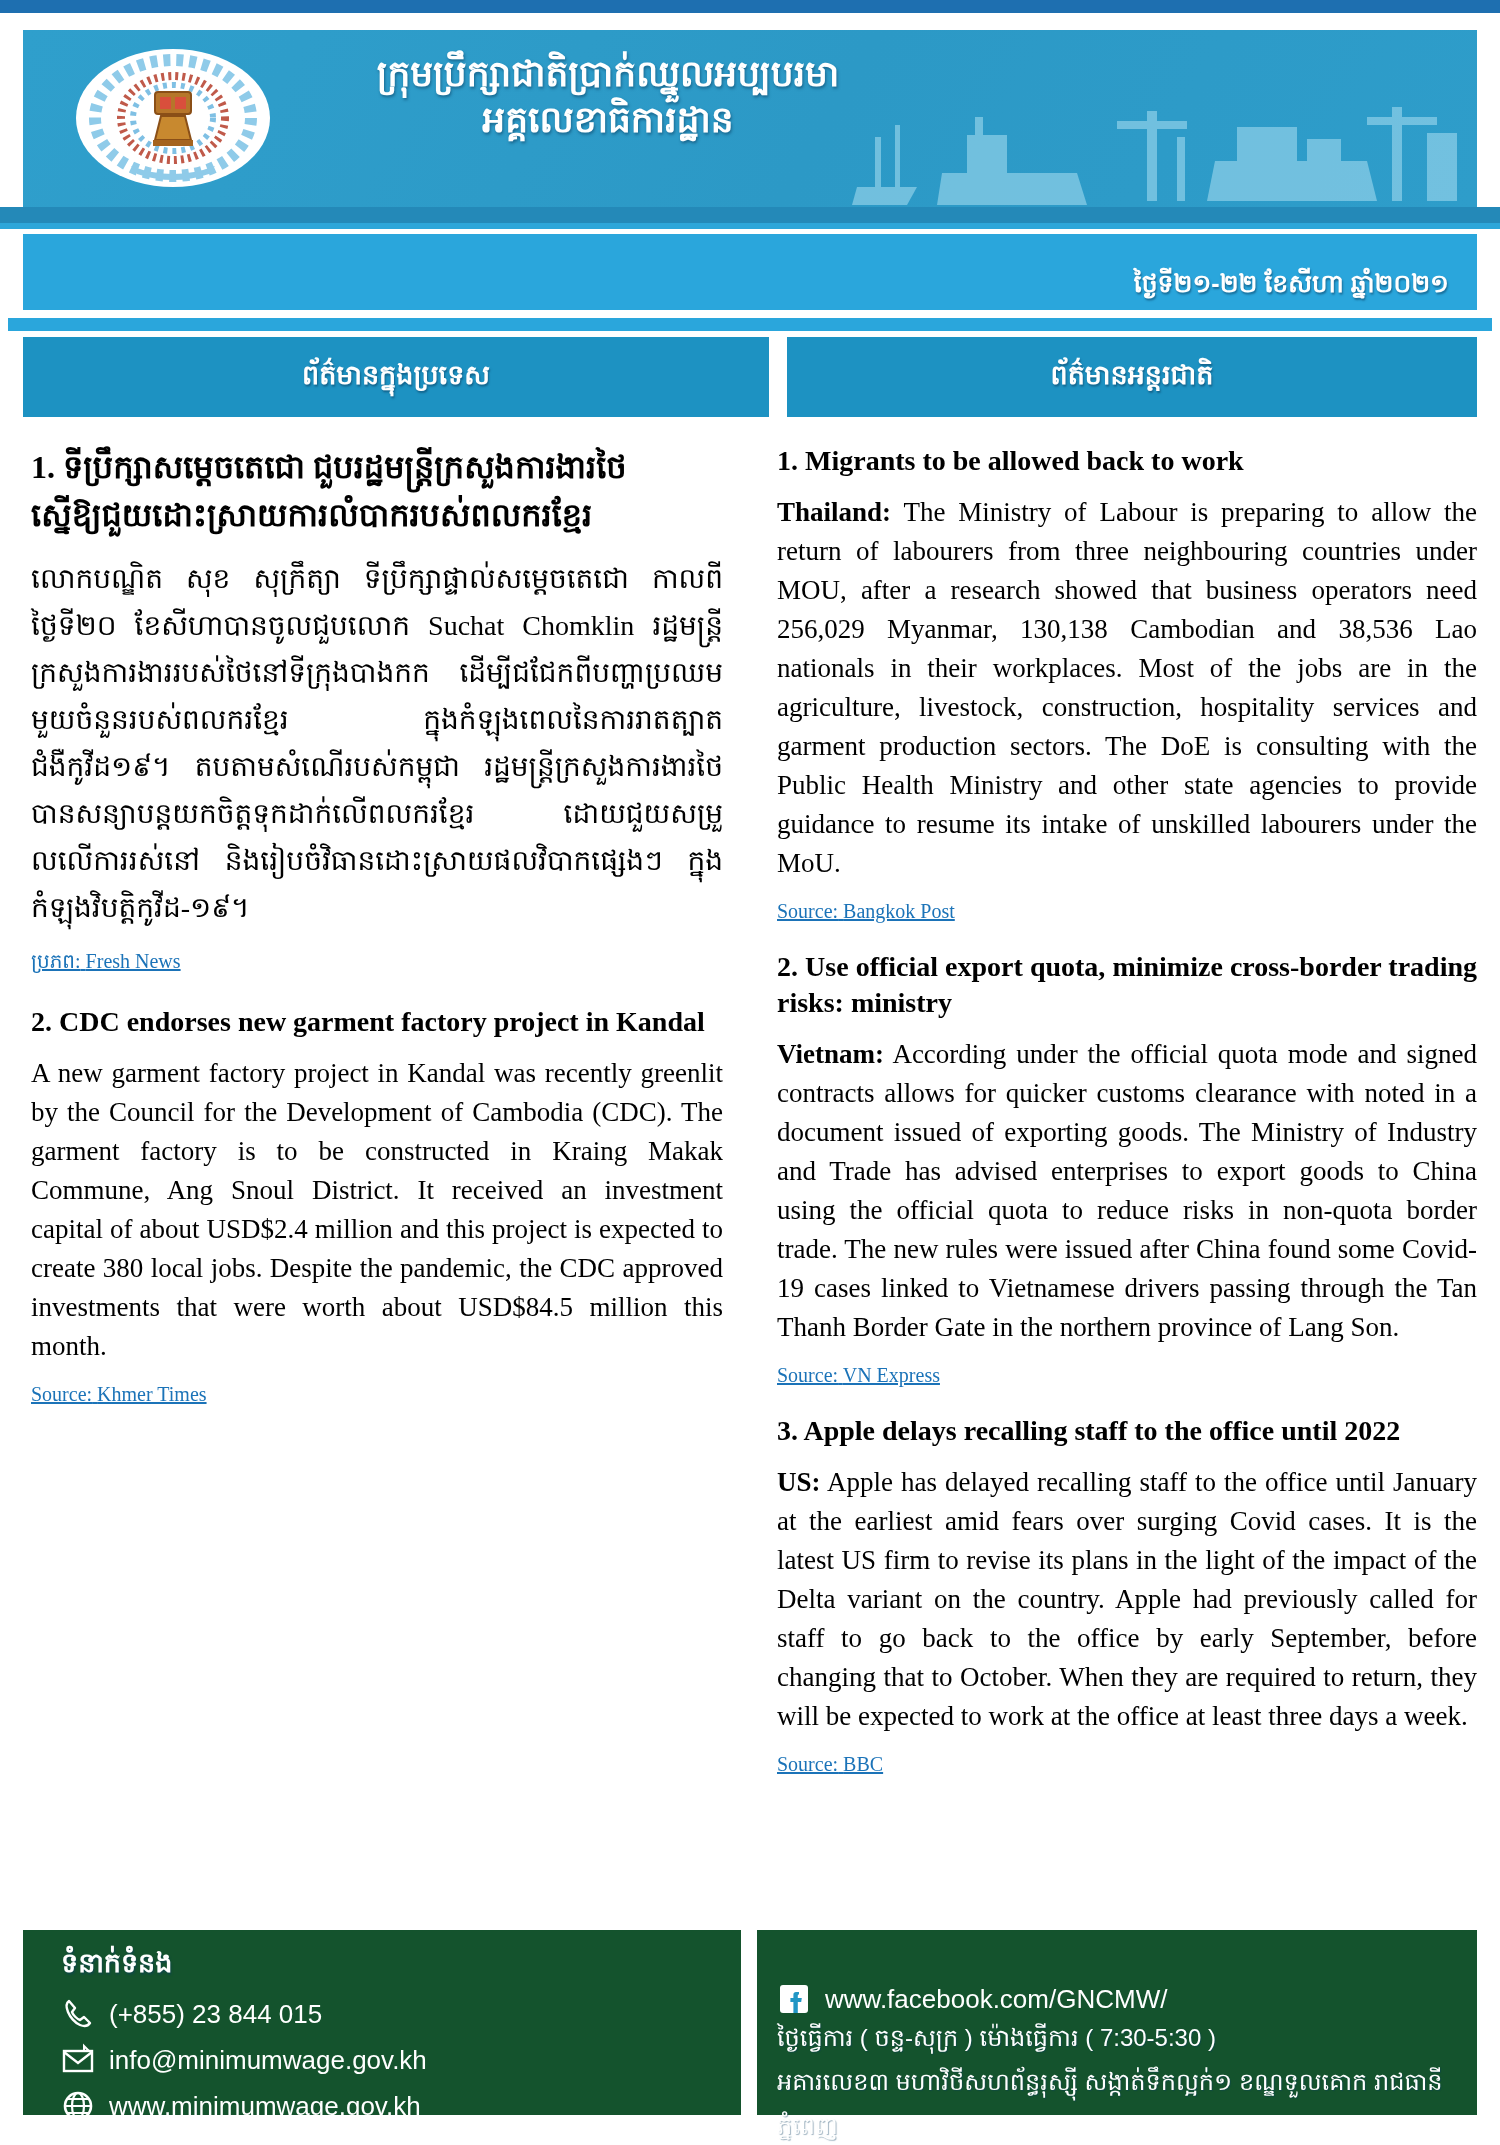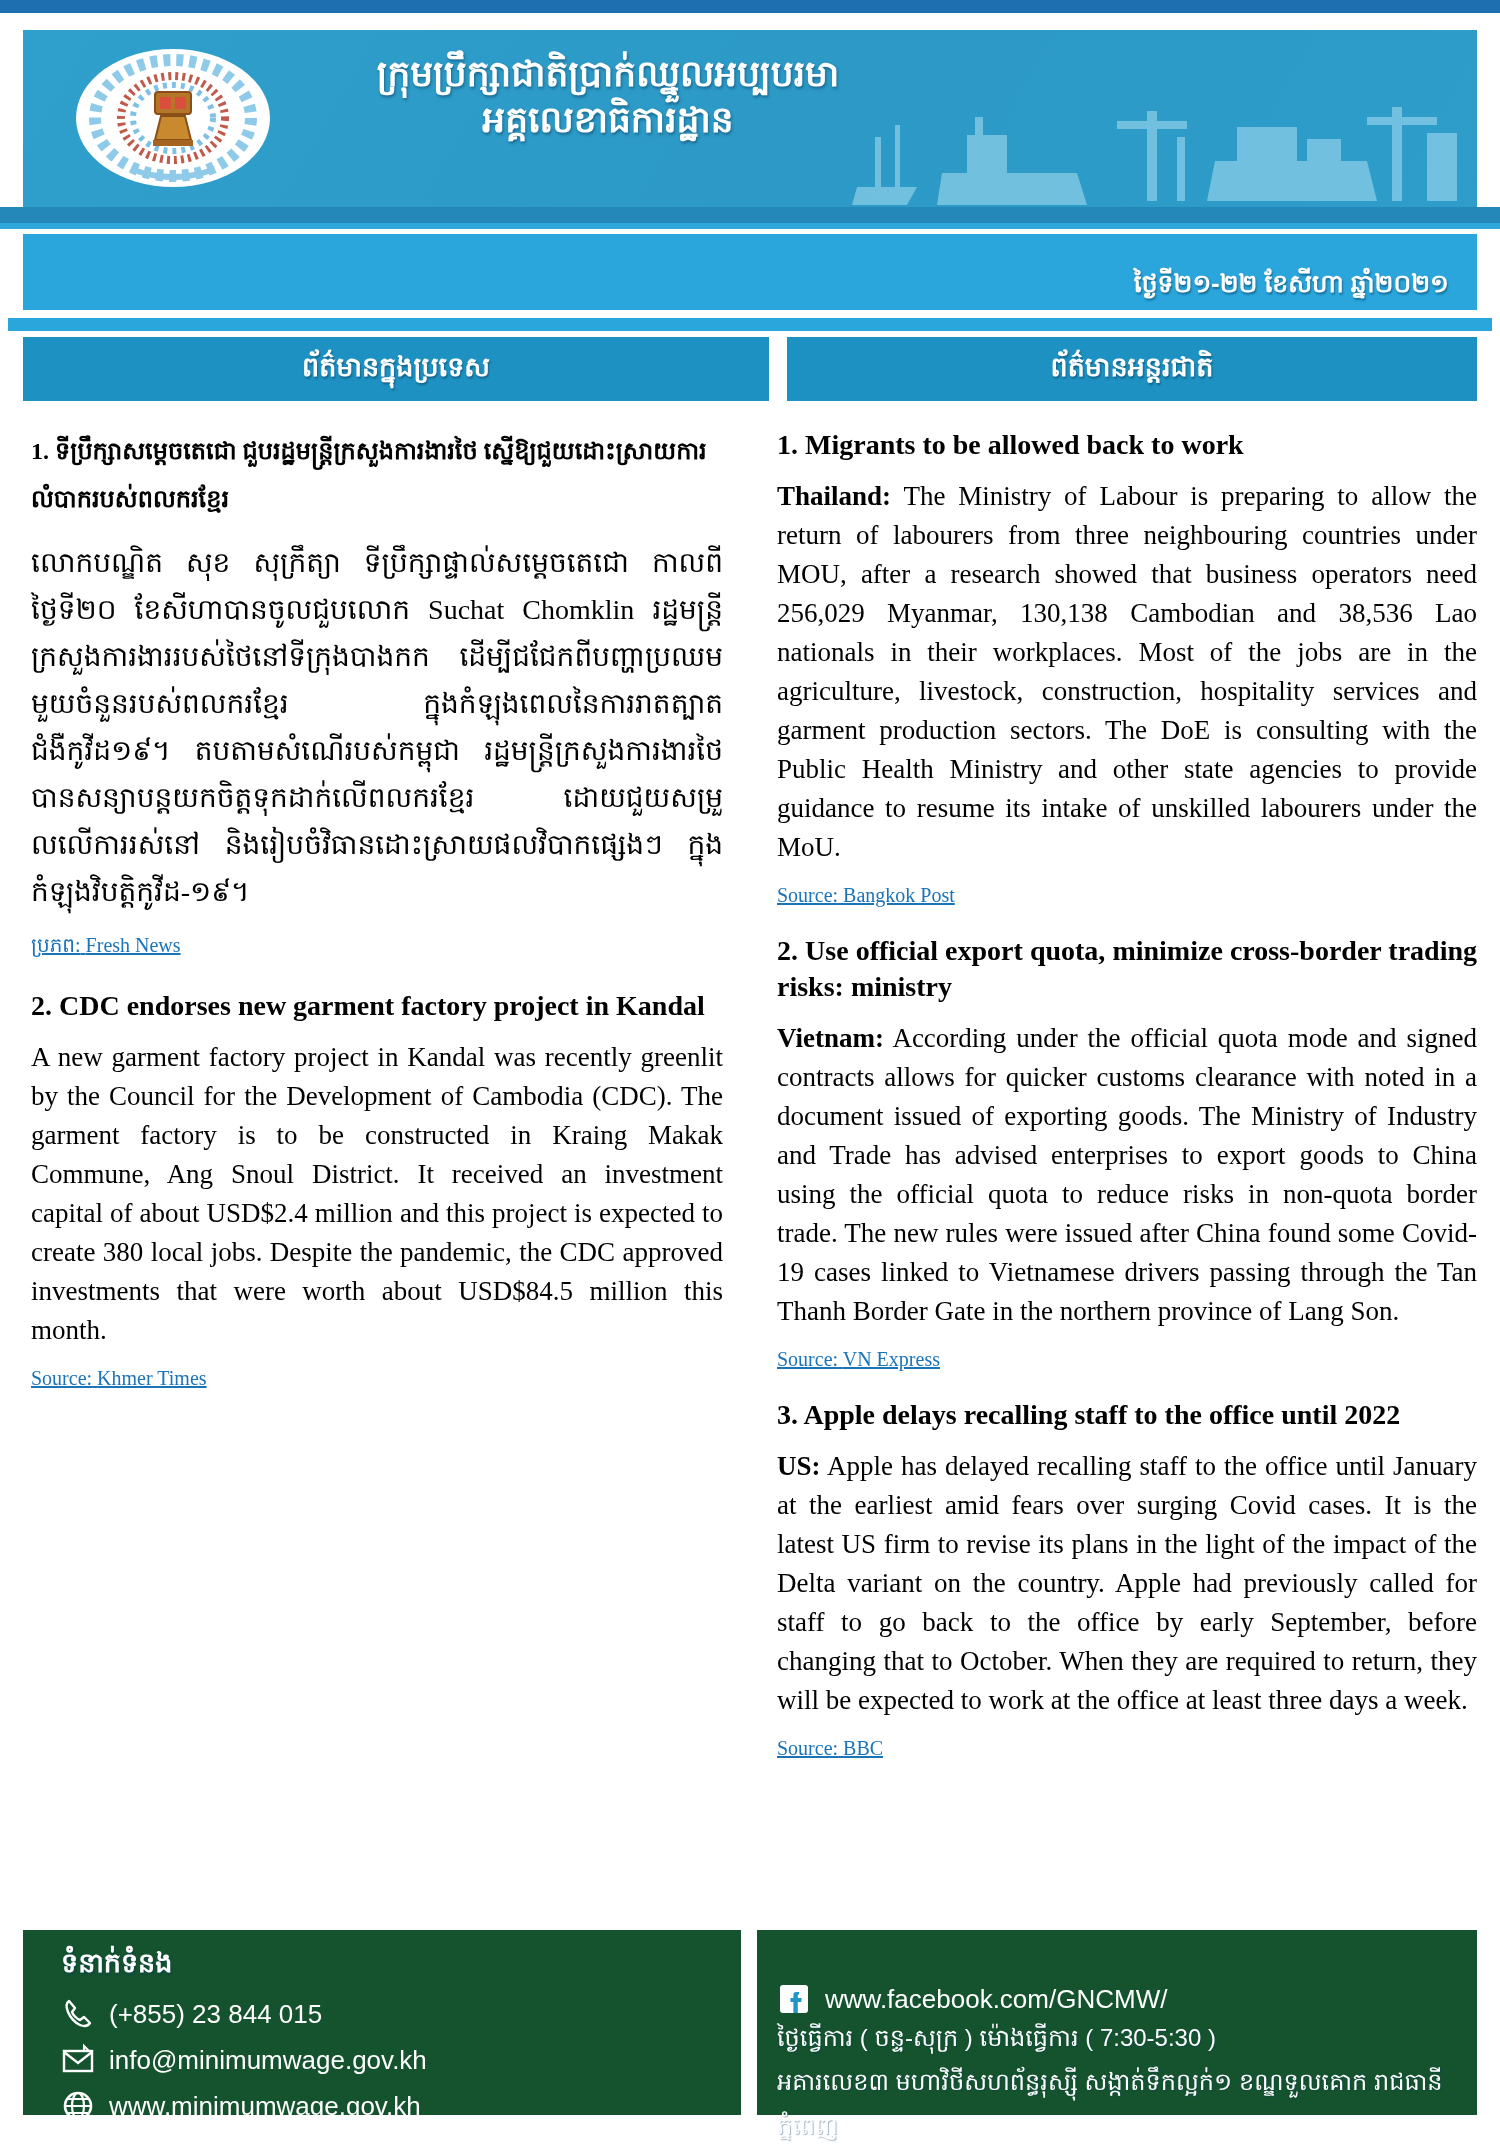--- a/index.html
+++ b/index.html
@@ -29,30 +29,30 @@
   .banner-title { position:absolute; left:0; right:0; top:8px; text-align:center;
     color:#fff; font-family:"Liberation Sans", sans-serif; font-weight:bold; font-size:40px;
     text-shadow:2px 3px 3px rgba(10,60,95,.6); }
   .banner-date { position:absolute; right:28px; bottom:6px; color:#fff;
     font-family:"Liberation Sans", sans-serif; font-weight:bold; font-size:25px;
     text-shadow:1px 2px 2px rgba(10,60,95,.55);margin-left:16px; }
 
   .bandB { margin:0 8px; height:13px; background:#2aa6dc; }
 
   .colheads { margin:0 23px; display:flex; gap:18px; }
-  .colhead { height:64px; background:#1d92c2; color:#fff; display:flex; align-items:center;
+  .colhead { height:80px; background:#1d92c2; color:#fff; display:flex; align-items:center;
     justify-content:center; font-family:"Liberation Sans", sans-serif; font-weight:bold;
     font-size:27px; text-shadow:1px 2px 2px rgba(10,60,95,.55); }
   .colhead.ch-left { width:746px; } .colhead.ch-right { flex:1; }
 
   .content { margin:0 23px; display:flex; }
   .col-left  { width:746px; padding:0 46px 0 8px; }
   .col-right { flex:1; padding-left:8px; }
 
-  .kh-title { font-weight:bold; font-size:24px; line-height:48px; margin-top:26px; color:#000; }
+  .kh-title { font-weight:bold; font-size:32px; line-height:48px; margin-top:26px; color:#000; }
   .kh-body  { font-size:28px; line-height:47px; margin-top:16px; text-align:justify; color:#000; }
   .en-title { font-weight:bold; font-size:28px; line-height:36px; margin-top:26px; text-align:justify; color:#000; }
   .en-body  { font-size:27px; line-height:39px; margin-top:14px; text-align:justify; color:#000; }
   .lead { font-weight:bold; }
   .source { margin-top:17px; font-size:20px; }
   .source a { color:#1b73b8; text-decoration:underline; cursor:pointer; }
 
   .footer { position:absolute; left:0; top:1930px; width:1500px; padding:0 23px;
     display:flex; gap:16px; font-family:"Liberation Sans", sans-serif; }
   .fbox { background:#14532d; height:185px; color:#fff; }

